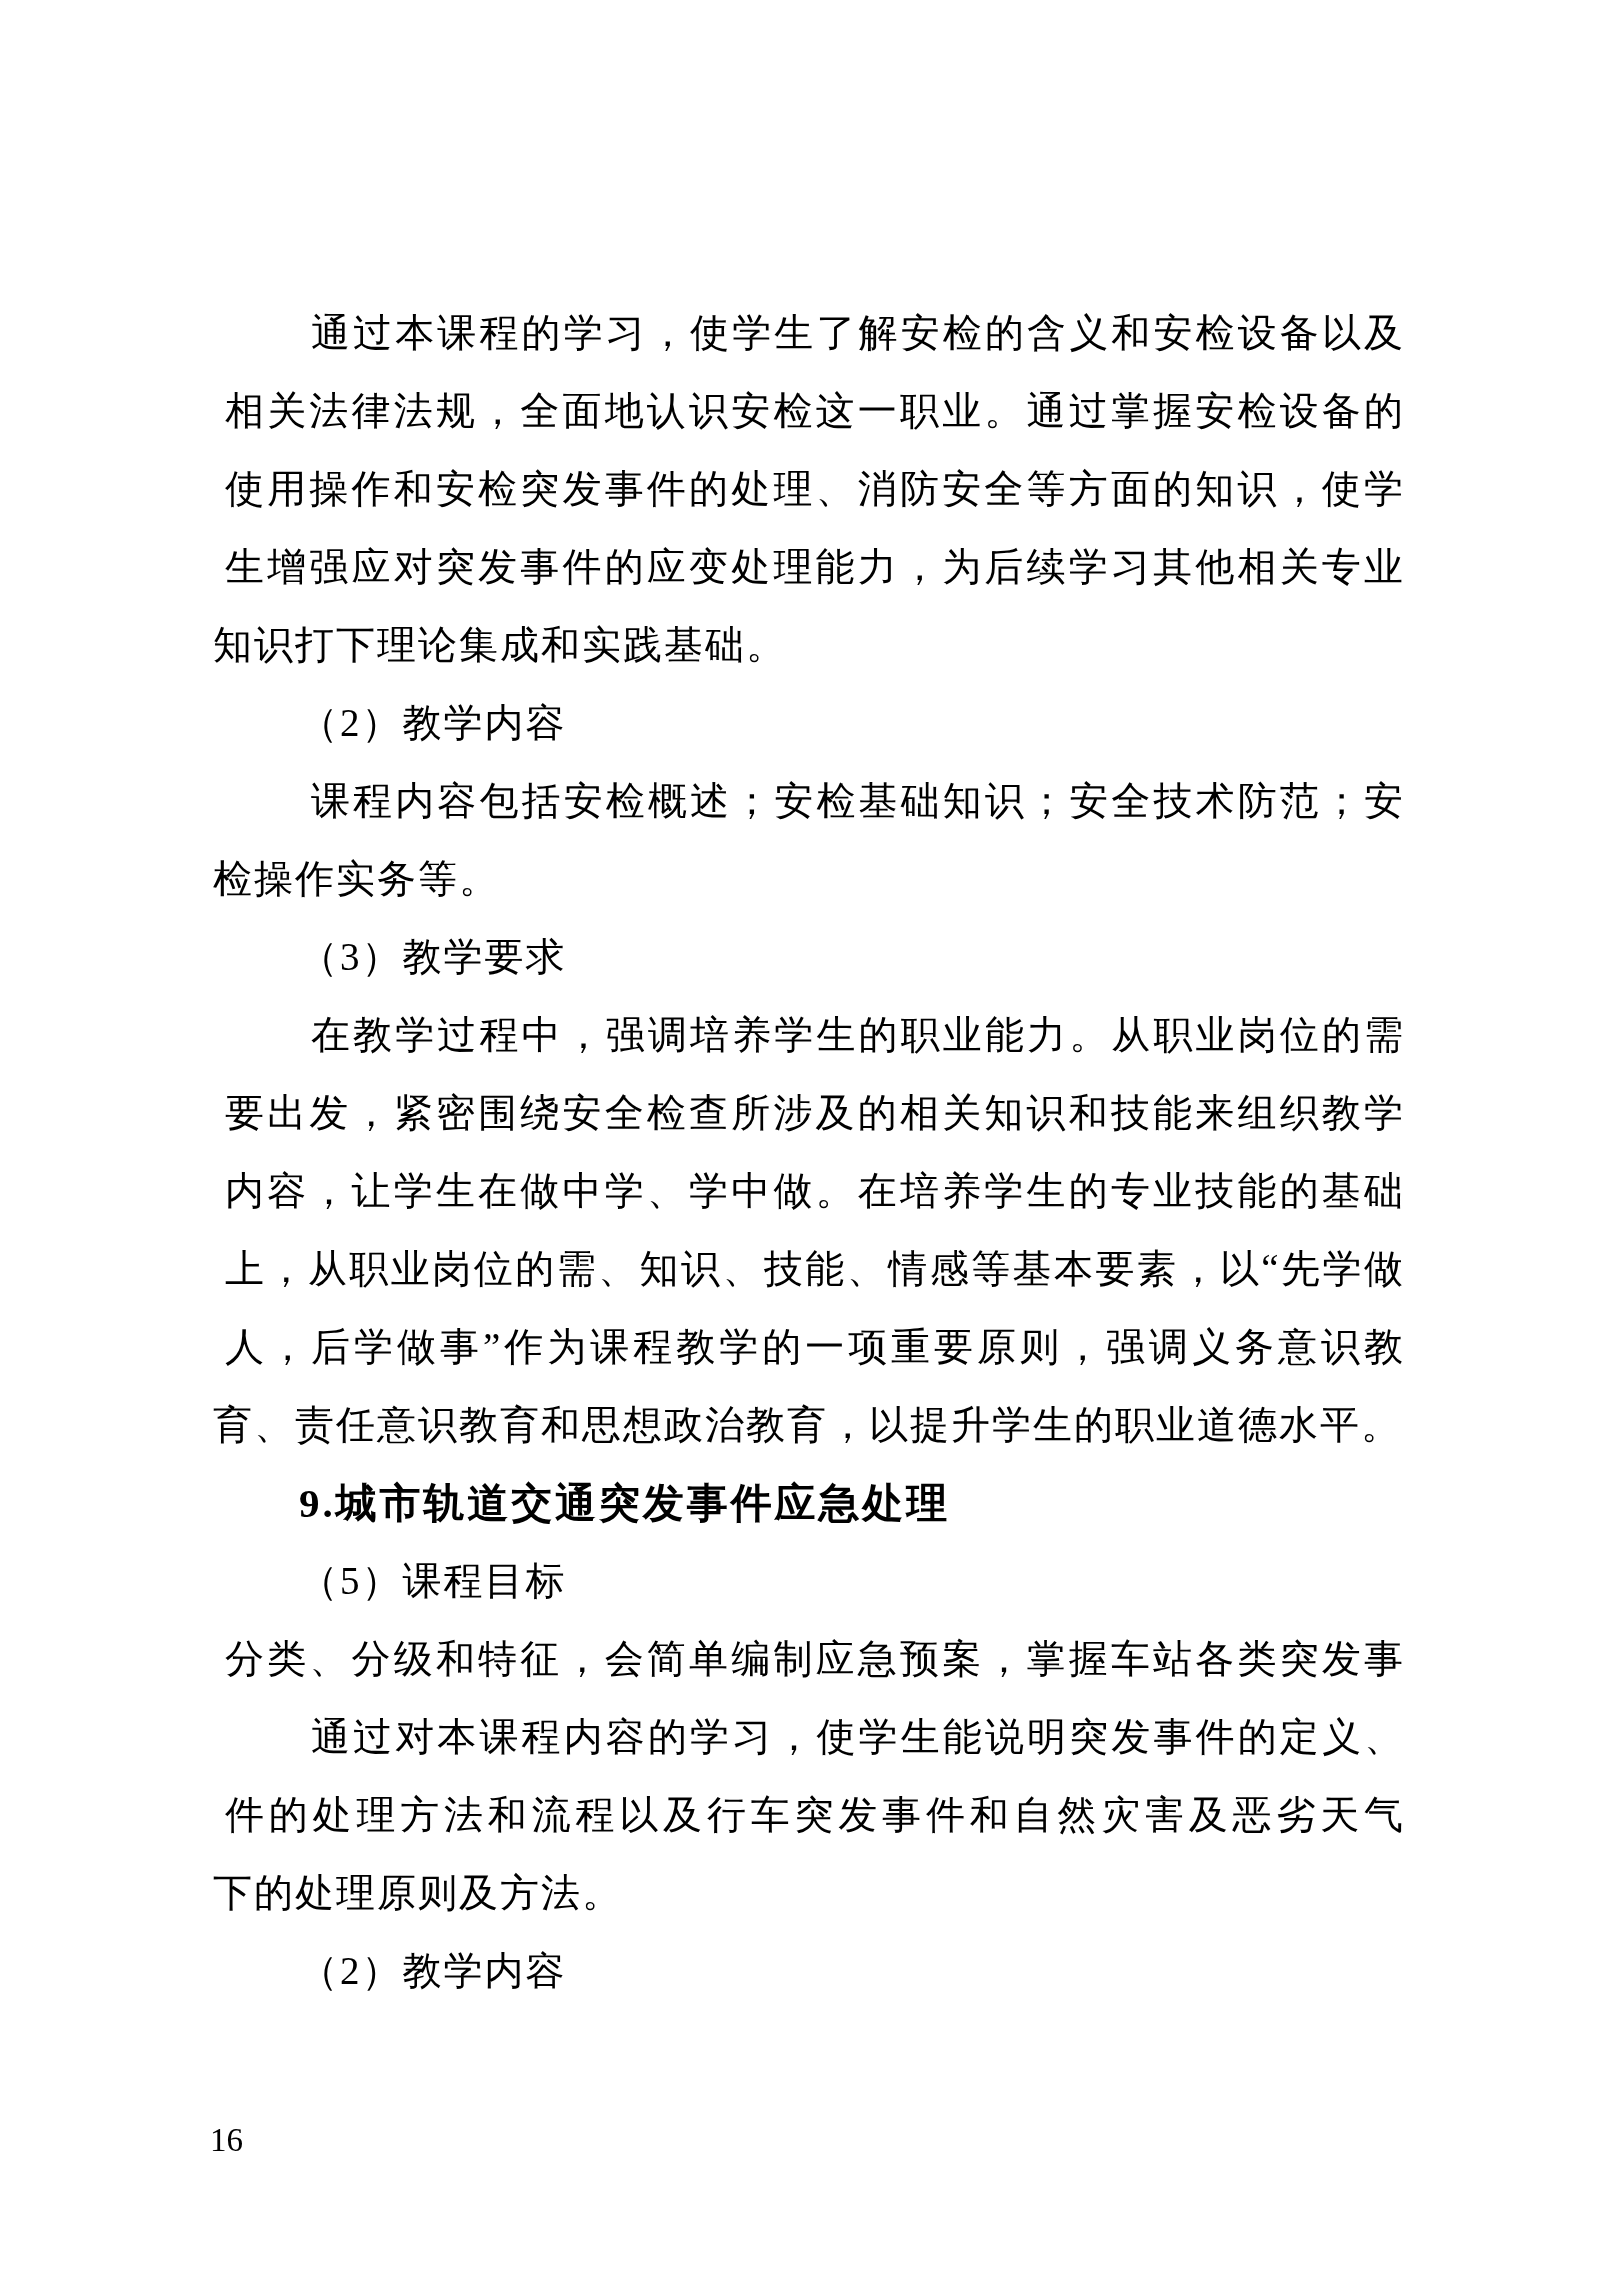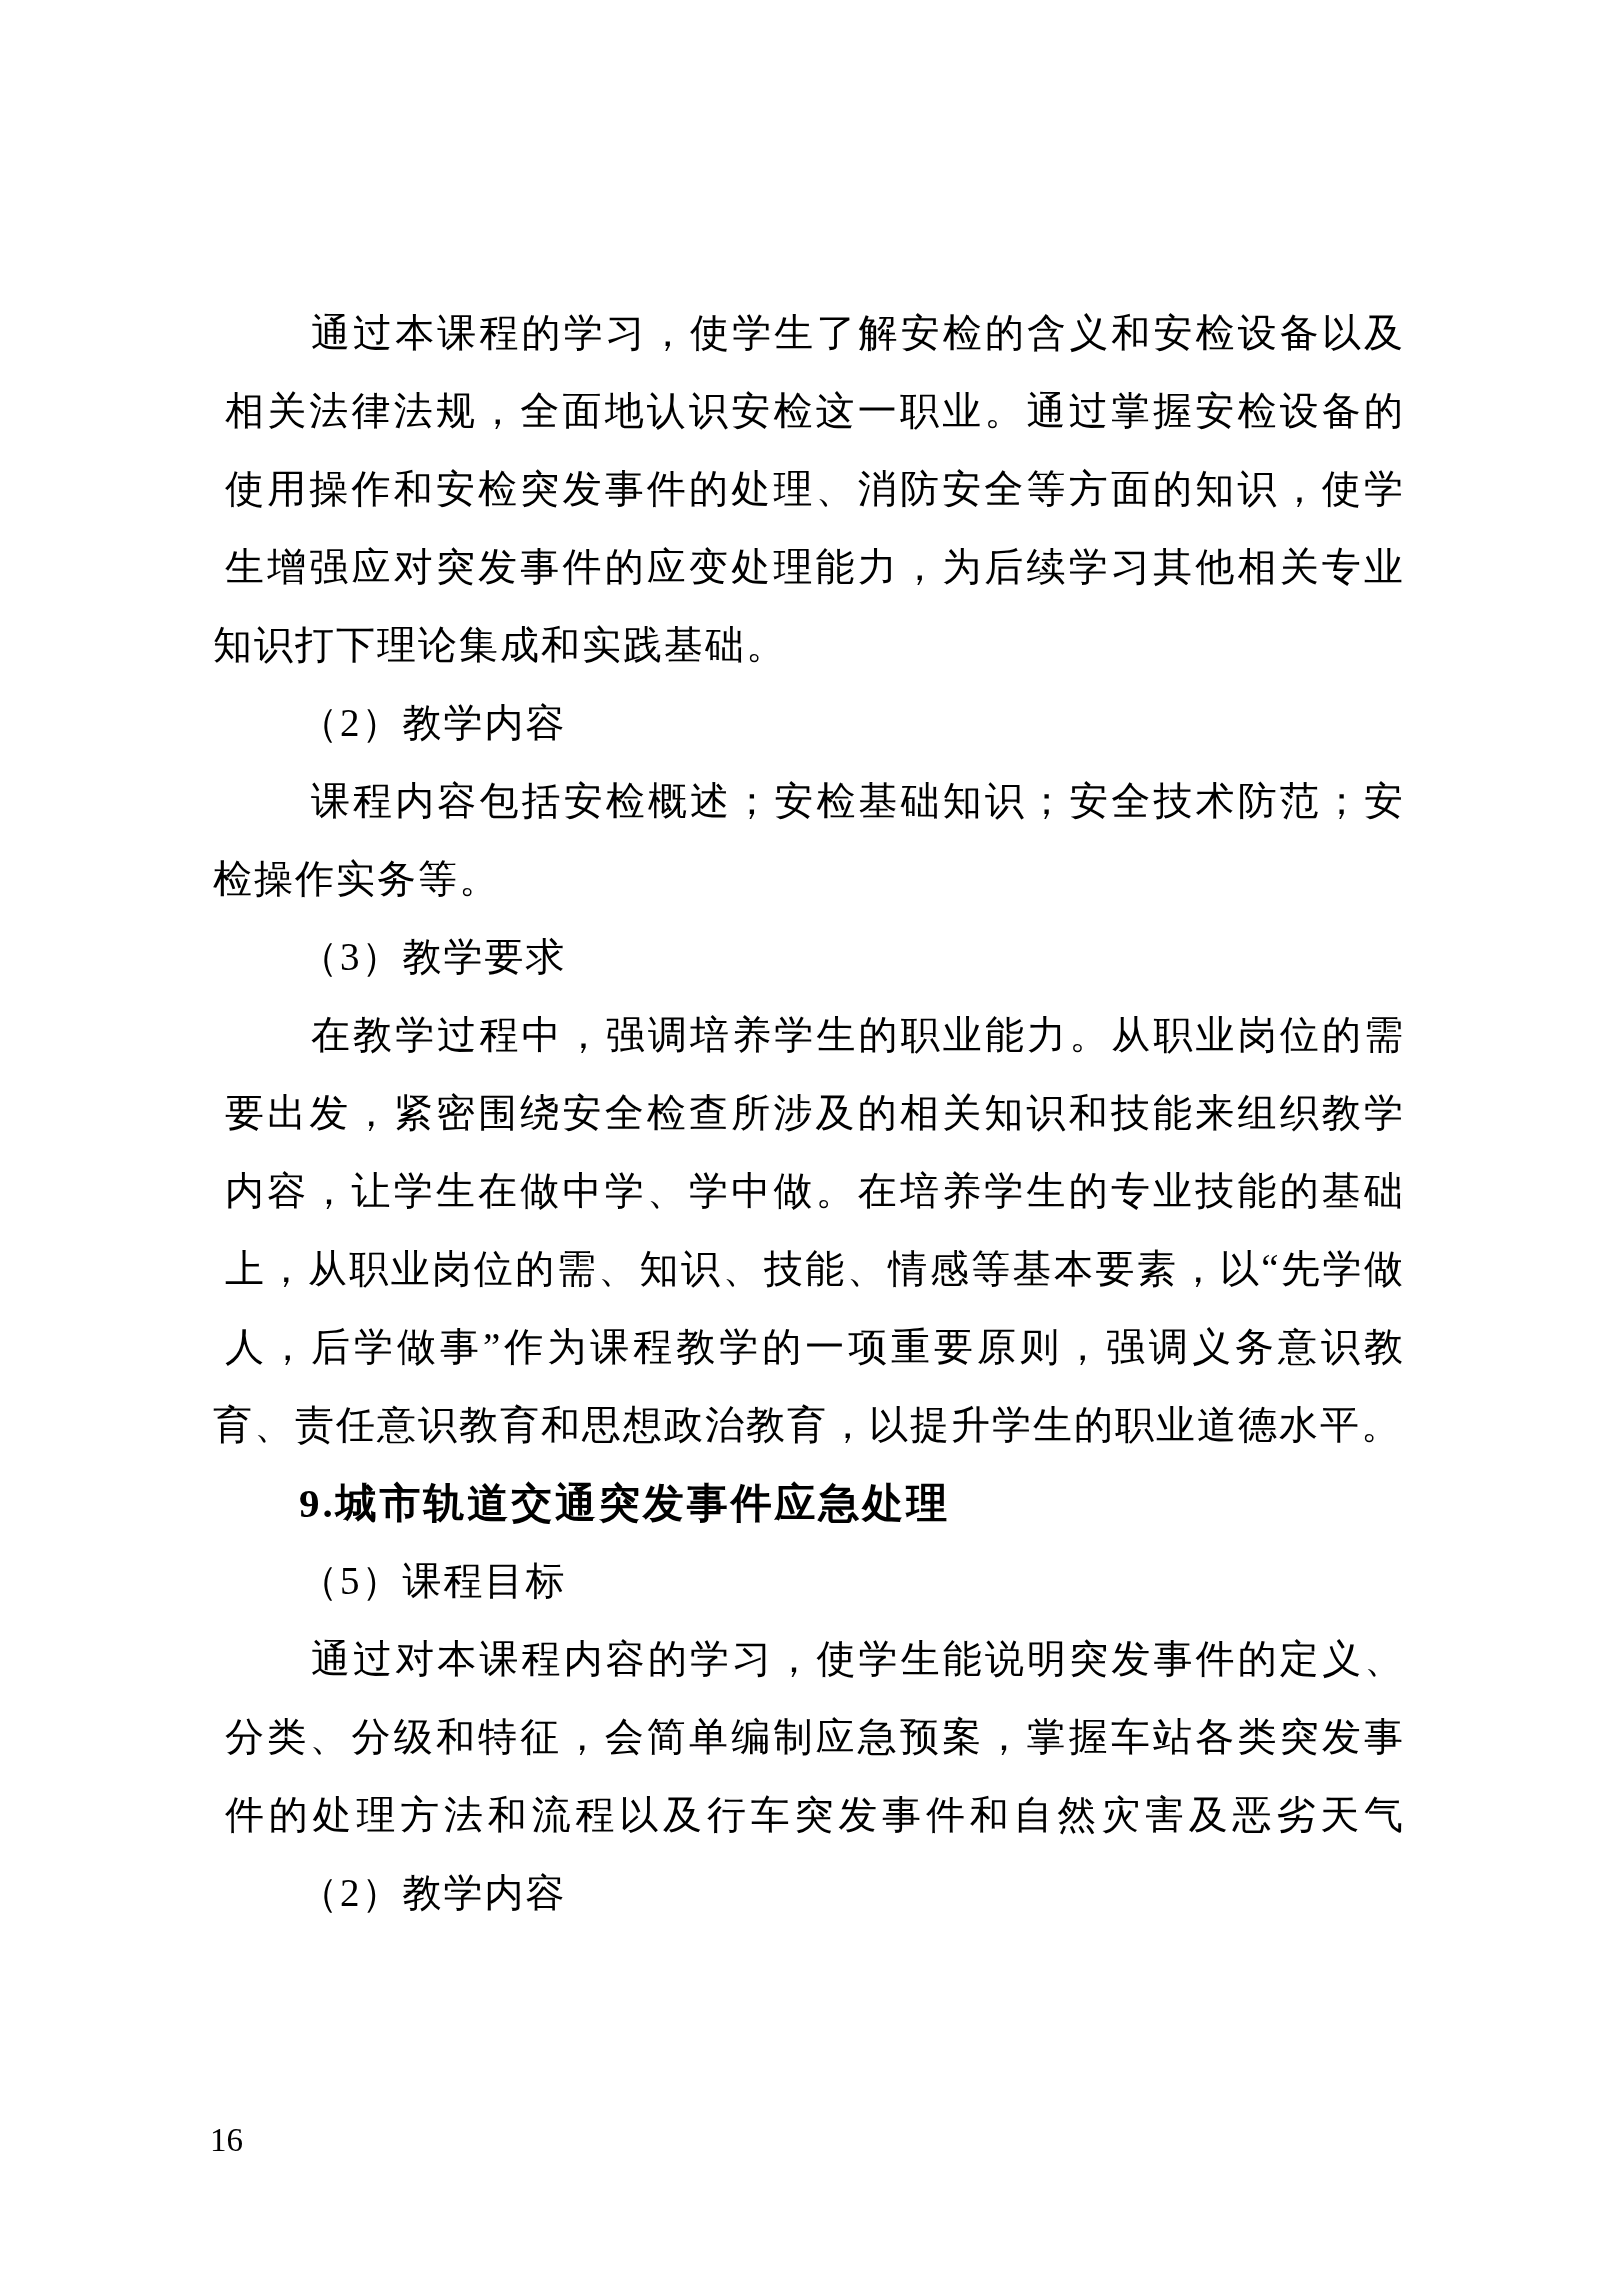--- a/index.html
+++ b/index.html
@@ -74,23 +74,24 @@
     <div class="line just">要出发，紧密围绕安全检查所涉及的相关知识和技能来组织教学</div>
     <div class="line just">内容，让学生在做中学、学中做。在培养学生的专业技能的基础</div>
     <div class="line just">上，从职业岗位的需、知识、技能、情感等基本要素，以“先学做</div>
     <div class="line just">人，后学做事”作为课程教学的一项重要原则，强调义务意识教</div>
     <div class="line">育、责任意识教育和思想政治教育，以提升学生的职业道德水平。</div>
 
     <div class="line ind heading">9.城市轨道交通突发事件应急处理</div>
 
     <div class="line ind">（5）课程目标</div>
 
+    <div class="line just">分类、分级和特征，会简单编制应急预案，掌握车站各类突发事</div>
     <div class="line just ind">通过对本课程内容的学习，使学生能说明突发事件的定义、</div>
-    <div class="line just">分类、分级和特征，会简单编制应急预案，掌握车站各类突发事</div>
     <div class="line just">件的处理方法和流程以及行车突发事件和自然灾害及恶劣天气</div>
+    <div class="line">下的处理原则及方法。</div>
 
     <div class="line ind">（2）教学内容</div>
 
   </div>
 
   <div class="page-number">16</div>
 </div>
 
 
 </body></html>

